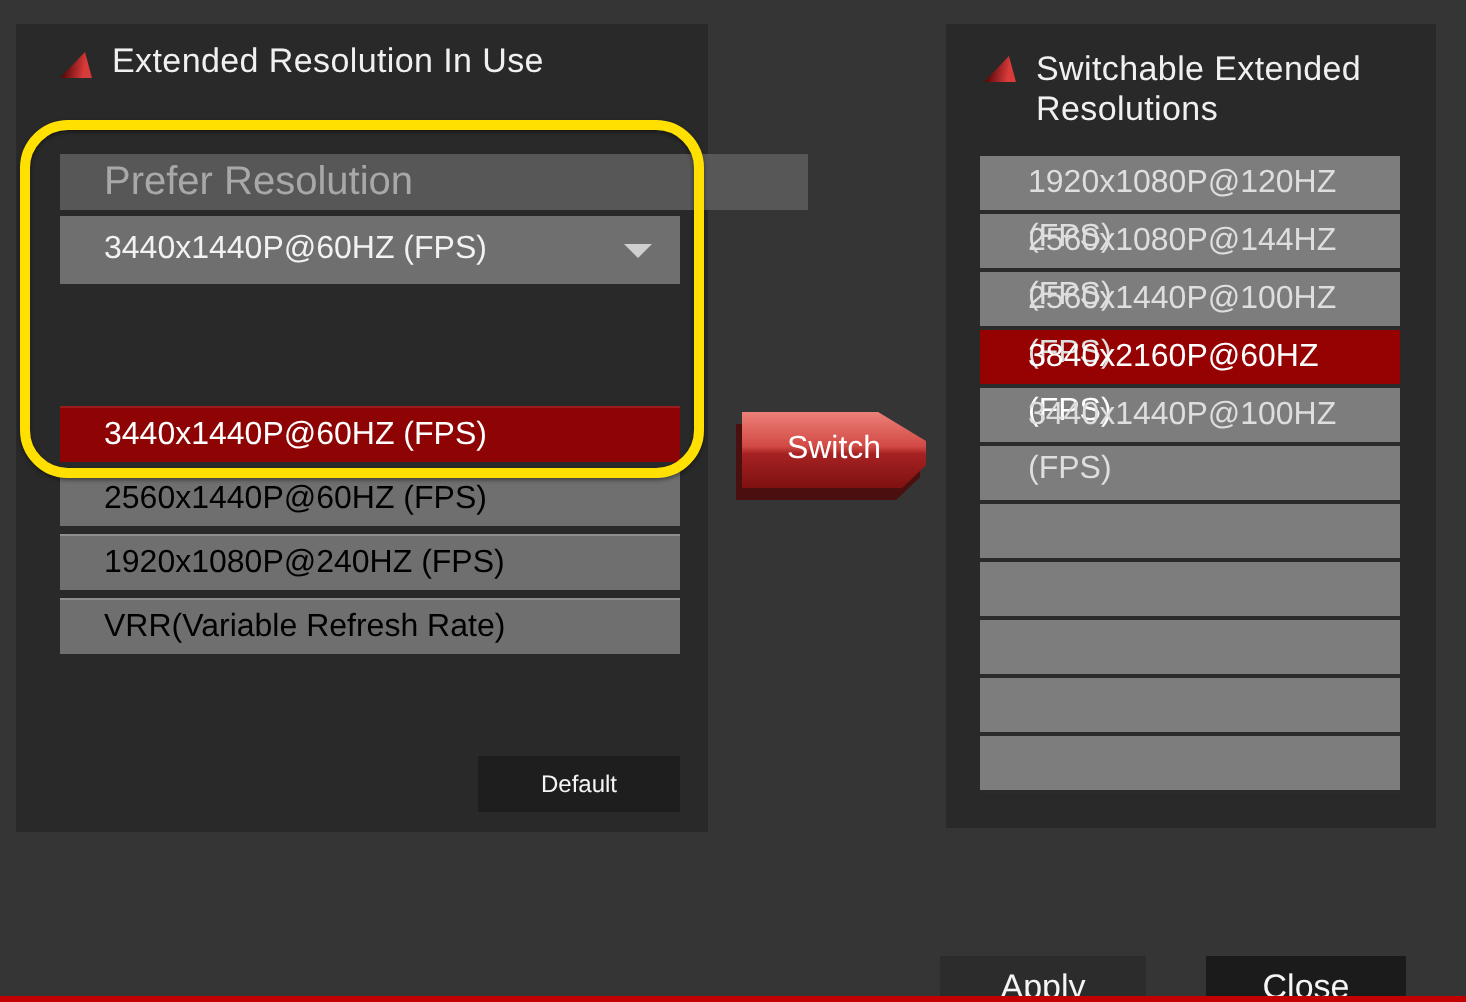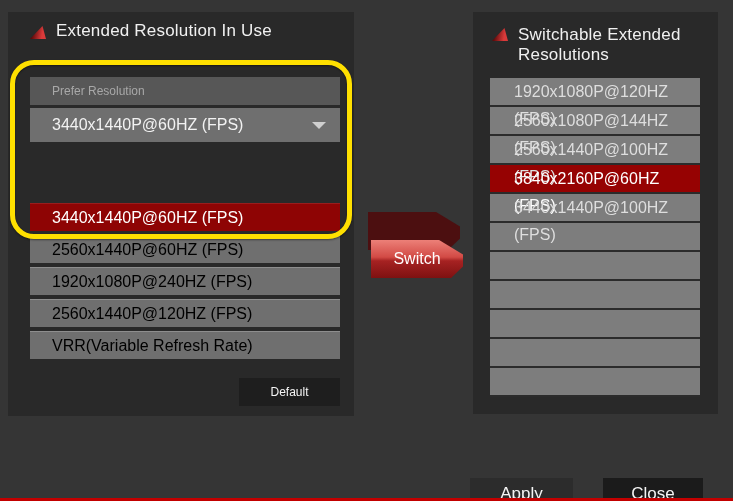--- a/index.html
+++ b/index.html
@@ -30,23 +30,23 @@
     background: linear-gradient(100deg, #5e0a0a 20%, #d93a3a 75%);
     clip-path: polygon(78% 0, 100% 100%, 0 100%);
   }
   .panel-title {
     margin: 0; font-size: 17px; font-weight: 400;
     color: #f0f0f0; line-height: 20px; letter-spacing: 0.2px;
   }
   .right-title { width: 185px; }
 
   .label-bar {
-    position: absolute; left: 22px; width: 310px; height: 28px;
+    position: absolute; left: 22px; width: 374px; height: 28px;
     background: var(--label_bar, #575757);
-    color: #a8a8a8; font-size: 12px; line-height: 28px;
+    color: #a8a8a8; font-size: 20px; line-height: 28px;
     padding-left: 22px; box-sizing: border-box;
   }
   .prefer-label   { top: 65px; }
   .extended-label { top: 160px; }
 
   .dropdown {
     position: absolute; left: 22px; top: 96px; width: 310px; height: 34px;
     background: var(--row_gray_left, #6f6f6f);
     box-sizing: border-box; cursor: pointer;
   }
@@ -97,21 +97,21 @@
   }
   .switch-shadow {
     position: absolute; left: -3px; top: 6px; width: 92px; height: 38px;
     background: #4c0f10;
     clip-path: polygon(0 0, 74% 0, 100% 38%, 100% 70%, 87% 100%, 0 100%);
   }
   .switch-body {
     position: absolute; left: 0; top: 0; width: 92px; height: 38px;
     background: linear-gradient(180deg, #ec8078 0%, #d24a45 45%, #a62222 55%, #7e1111 100%);
     clip-path: polygon(0 0, 74% 0, 100% 38%, 100% 70%, 87% 100%, 0 100%);
-    color: #ffffff; font-size: 16px; line-height: 38px; text-align: center; margin-top: 34px;
+    color: #ffffff; font-size: 16px; line-height: 38px; text-align: center;
   }
 
   .right-list {
     position: absolute; left: 17px; top: 66px; width: 210px;
   }
   .right-row {
     height: 27px; border-bottom: 2px solid #2b2b2b;
     background: var(--row_gray_right, #7d7d7d);
     color: #dedede; font-size: 16px; line-height: 27px;
     padding-left: 24px; cursor: pointer;
@@ -151,21 +151,20 @@
     <div class="dropdown">
       <span class="dropdown-value">3440x1440P@60HZ (FPS)</span>
       <span class="caret"></span>
     </div>
 
 
     <div class="left-list" id="left-list">
         <div class="left-row selected">3440x1440P@60HZ (FPS)</div>
         <div class="left-row">2560x1440P@60HZ (FPS)</div>
         <div class="left-row">1920x1080P@240HZ (FPS)</div>
-        <div class="left-row">2560x1440P@120HZ (FPS)</div>
         <div class="left-row">VRR(Variable Refresh Rate)</div>
       </div>
 
     <button class="default-btn">Default</button>
   </section>
 
   <div class="highlight"></div>
 
   <div class="switch-wrap">
     <span class="switch-shadow"></span>

